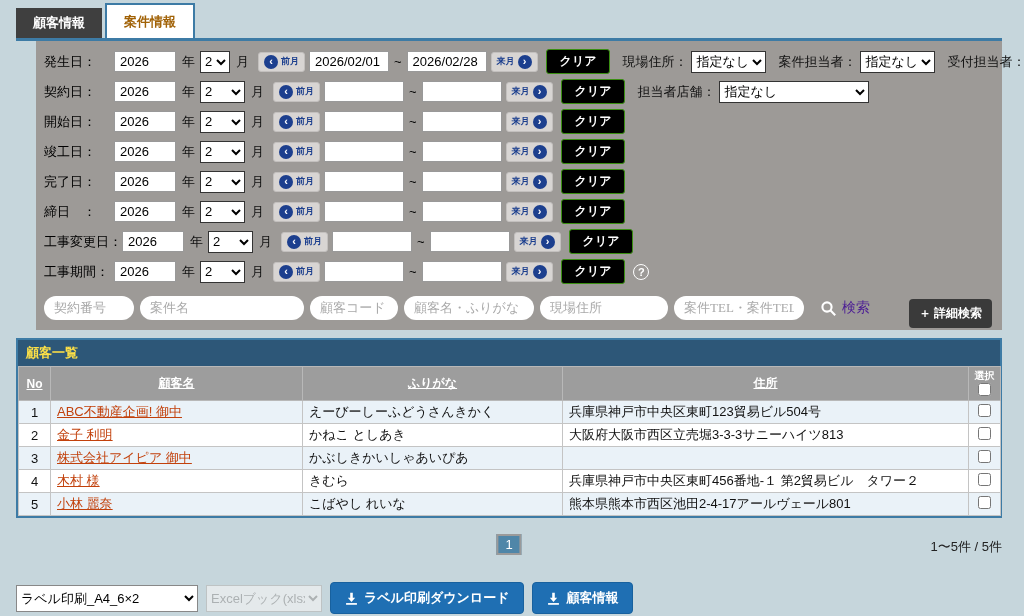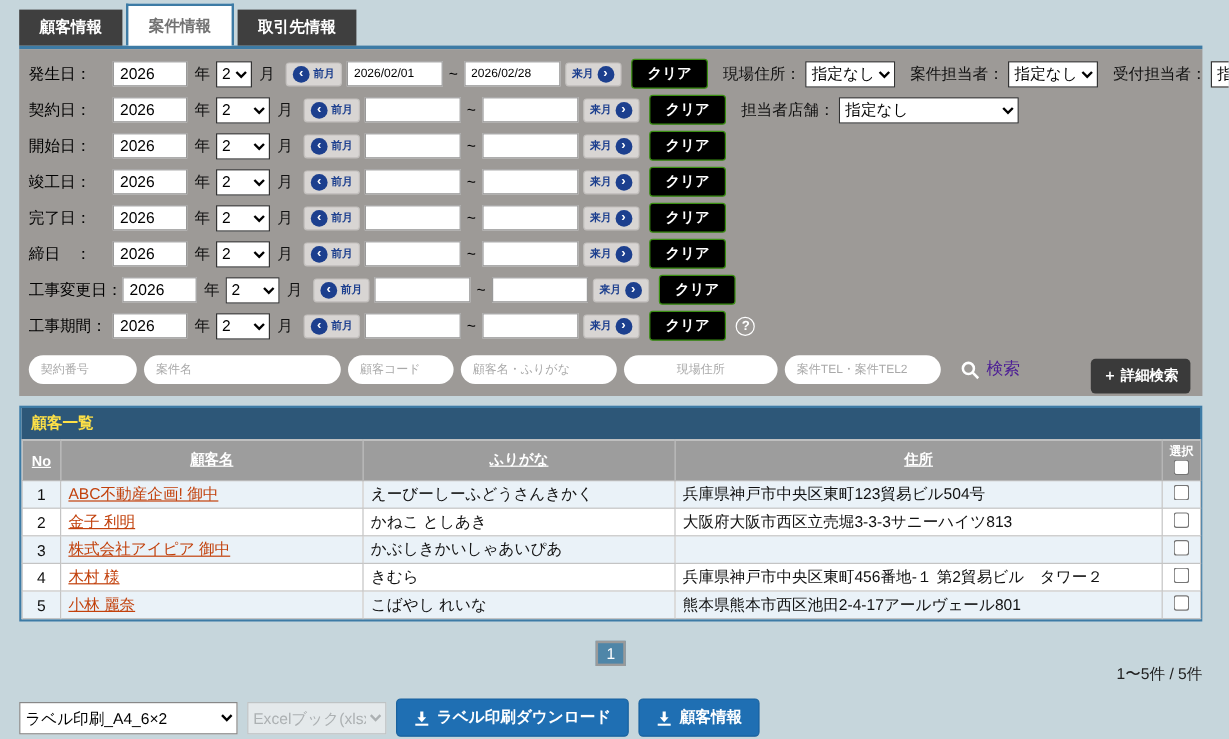--- a/index.html
+++ b/index.html
@@ -13,60 +13,60 @@
   .page { width:1024px; height:616px; background:#c6d6dc; padding-top:3px; overflow:hidden; }
   .content { margin-left:16px; width:986px; }
 
   
   .tabbar { display:flex; align-items:flex-end; border-bottom:3px solid #3d7ba5; }
   .tab {
     background:#3f3f3f; color:#fff; font-weight:bold; font-size:13px;
     padding:6px 17px; margin-right:3px; cursor:pointer; white-space:nowrap;
   }
   .tab.active {
-    background:#fff; color:#737373; border:2px solid #3d7ba5; border-bottom:none;
+    background:#fff; color:#a16207; border:2px solid #3d7ba5; border-bottom:none;
     padding:8px 17px 7px 17px;
   }
 
   
-  .form-panel { background:#9d9a97; padding:8px 8px 10px 8px; position:relative; }
+  .form-panel { background:#9d9a97; padding:8px 8px 10px 8px; position:relative;margin-left:20px; }
   .date-row { display:flex; align-items:center; margin-bottom:5px; white-space:nowrap; }
   .row-label { min-width:70px; font-size:13px; color:#000; }
   .year-input { width:62px; height:21px; border:1px solid #999; font-size:13px; padding:0 5px; font-family:inherit; }
   .unit { margin:0 5px 0 6px; }
   .month-select { width:45px; height:22px; border:1px solid #333; font-size:13px; background:#fff; font-family:inherit; }
   .nav-btn {
     display:inline-flex; align-items:center; gap:3px; background:#d8d5d3;
     border:1px solid #c3c0be; border-radius:3px; height:20px; padding:0 5px;
     cursor:pointer; margin:0 4px; font-family:inherit;
   }
   .circ {
     width:14px; height:14px; border-radius:50%; background:#1c3f8e; color:#fff;
     font-size:11px; line-height:13px; text-align:center; font-weight:bold; display:inline-block;
   }
   .nav-lbl { color:#1c3f8e; font-size:9px; font-weight:bold; }
-  .date-input { width:80px; height:21px; border:1px solid #999; font-size:10px; padding:0 5px; font-family:inherit; }
+  .date-input { width:80px; height:21px; border:1px solid #999; font-size:13px; padding:0 5px; font-family:inherit; }
   .tilde { margin:0 5px; color:#000; }
   .clear-btn {
     background:#000000; color:#fff; font-weight:bold; font-size:12px;
     border:1px solid #3a8f12; border-radius:3px; padding:3px 13px; margin-left:4px;
     cursor:pointer; font-family:inherit;text-align:right;
   }
   .side-label { margin:0 4px 0 12px; font-size:13px; }
   .side-select { height:22px; border:1px solid #333; font-size:13px; background:#fff; width:96px; font-family:inherit; }
   .side-select.wide { width:150px; }
   .help-icon {
     width:16px; height:16px; border:1.5px solid #fff; border-radius:50%; color:#fff;
     font-size:11px; font-weight:bold; text-align:center; line-height:14px; display:inline-block; margin-left:8px;
   }
 
   .pill-row { display:flex; align-items:center; margin-top:12px; }
   .pill {
-    height:24px; border:none; border-radius:12px; padding:0 10px; font-size:10px;
-    margin-right:6px; font-family:Liberation Sans, sans-serif;
+    height:24px; border:none; border-radius:12px; padding:0 10px; font-size:13px;
+    margin-right:6px; font-family:Liberation Serif, serif;
   }
   .pill::placeholder { color:#a9a9a9; }
   .search-btn {
     background:transparent; border:none; color:#4c1d95; font-size:14px; display:inline-flex;
     align-items:center; gap:5px; margin-left:10px; cursor:pointer; font-family:inherit;
   }
   .detail-btn {
     position:absolute; right:10px; bottom:2px; background:#3a3a3a; color:#fff;
     font-weight:bold; font-size:12px; border:none; border-radius:4px; padding:6px 10px;
     cursor:pointer; display:inline-flex; align-items:center; gap:3px; font-family:inherit;
@@ -86,41 +86,40 @@
   td.center { text-align:center; }
   a.cust-link { color:#c2410c; text-decoration:underline; cursor:pointer; }
 
   
   .pager-row { position:relative; margin-top:16px; height:24px; }
   .page-box {
     position:absolute; left:50%; transform:translateX(-50%);
     background:#4f86a8; border:2px solid #9a9a9a; color:#fff; font-size:13px;
     padding:1px 7px; cursor:pointer;
   }
-  .count-text { position:absolute; right:0; top:19px; font-size:13px; color:#222; }
+  .count-text { position:absolute; right:0; top:4px; font-size:13px; color:#222; }
 
   .footer-controls { display:flex; justify-content:flex-start; align-items:center; gap:8px; margin-top:24px; }
   .label-select { width:182px; height:27px; border:1px solid #888; font-size:13px; background:#fff; font-family:inherit; }
   .excel-select { width:116px; height:27px; border:1px solid #bbb; font-size:13px; background:#f2f2f2; color:#a2a2a2; font-family:inherit; }
   .blue-btn {
     background:#1f6fb3; color:#fff; font-weight:bold; font-size:13px; border:1px solid #18619e;
     border-radius:4px; padding:6px 14px; cursor:pointer; display:inline-flex; align-items:center; gap:6px;
     font-family:inherit;
   }
 </style>
 </head>
 <body>
 
 <div class="page">
   <div class="content">
 
     <div class="tabbar">
         <div class="tab">顧客情報</div>
         <div class="tab active">案件情報</div>
-        <div class="tab">取引先情報</div>
       </div>
 
     <div class="form-panel">
       <div>
           <div class="date-row">
             <span class="row-label">発生日：</span>
             <input class="year-input" value="2026" style="">
             <span class="unit">年</span>
             <select class="month-select"><option>2</option></select>
             <span class="unit">月</span>
@@ -280,21 +279,21 @@
             <span class="help-icon">?</span>
           </div>
         </div>
 
       <div class="pill-row">
         <span style="display:flex;align-items:center;">
             <input class="pill" placeholder="契約番号" style="width: 90px;">
             <input class="pill" placeholder="案件名" style="width: 164px;">
             <input class="pill" placeholder="顧客コード" style="width: 88px;">
             <input class="pill" placeholder="顧客名・ふりがな" style="width: 130px;">
-            <input class="pill" placeholder="現場住所" style="width: 128px; text-align: center;">
+            <input class="pill" placeholder="現場住所" style="width: 128px;">
             <input class="pill" placeholder="案件TEL・案件TEL2" style="width: 130px;">
           </span>
         <button class="search-btn">
           <svg width="17" height="17" viewBox="0 0 17 17">
             <circle cx="7" cy="7" r="4.6" fill="none" stroke="#fff" stroke-width="2.1"></circle>
             <line x1="10.6" y1="10.6" x2="15.2" y2="15.2" stroke="#fff" stroke-width="2.1"></line>
           </svg>
           <span>検索</span>
         </button>
       </div>

